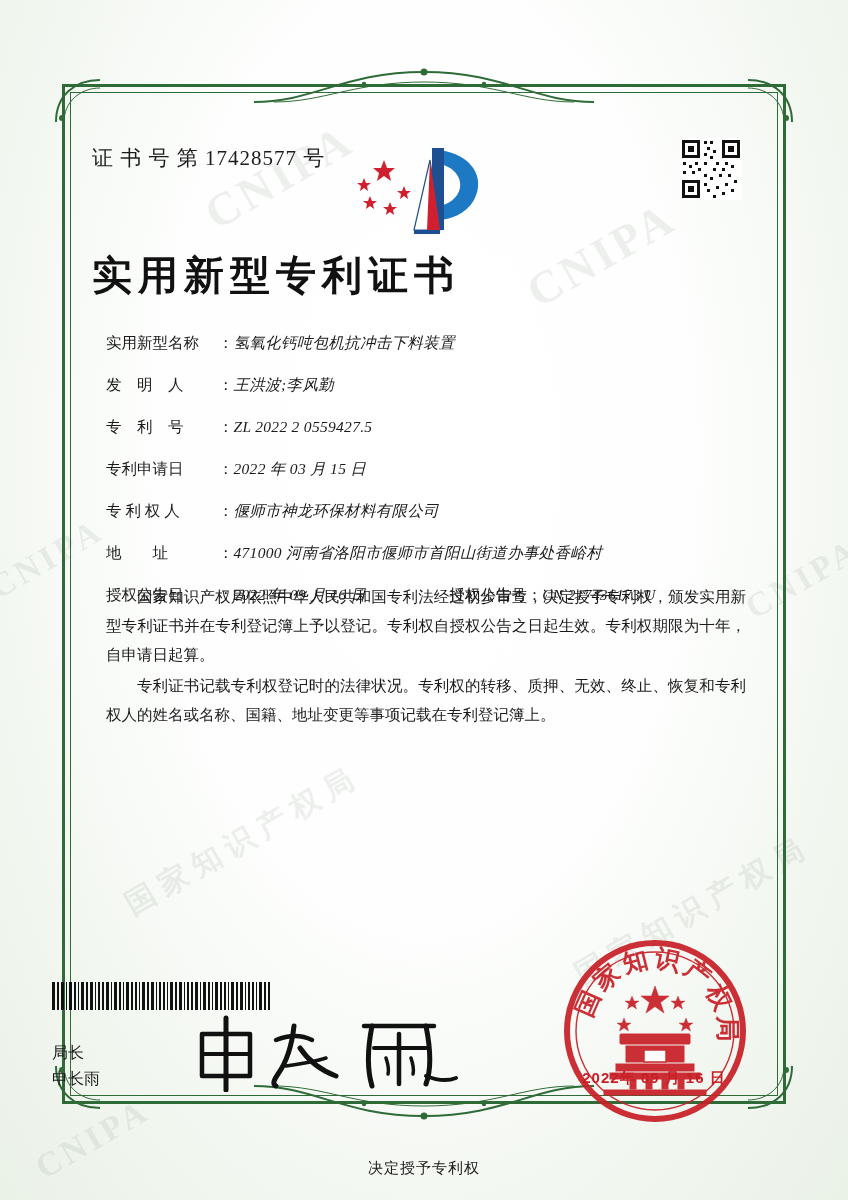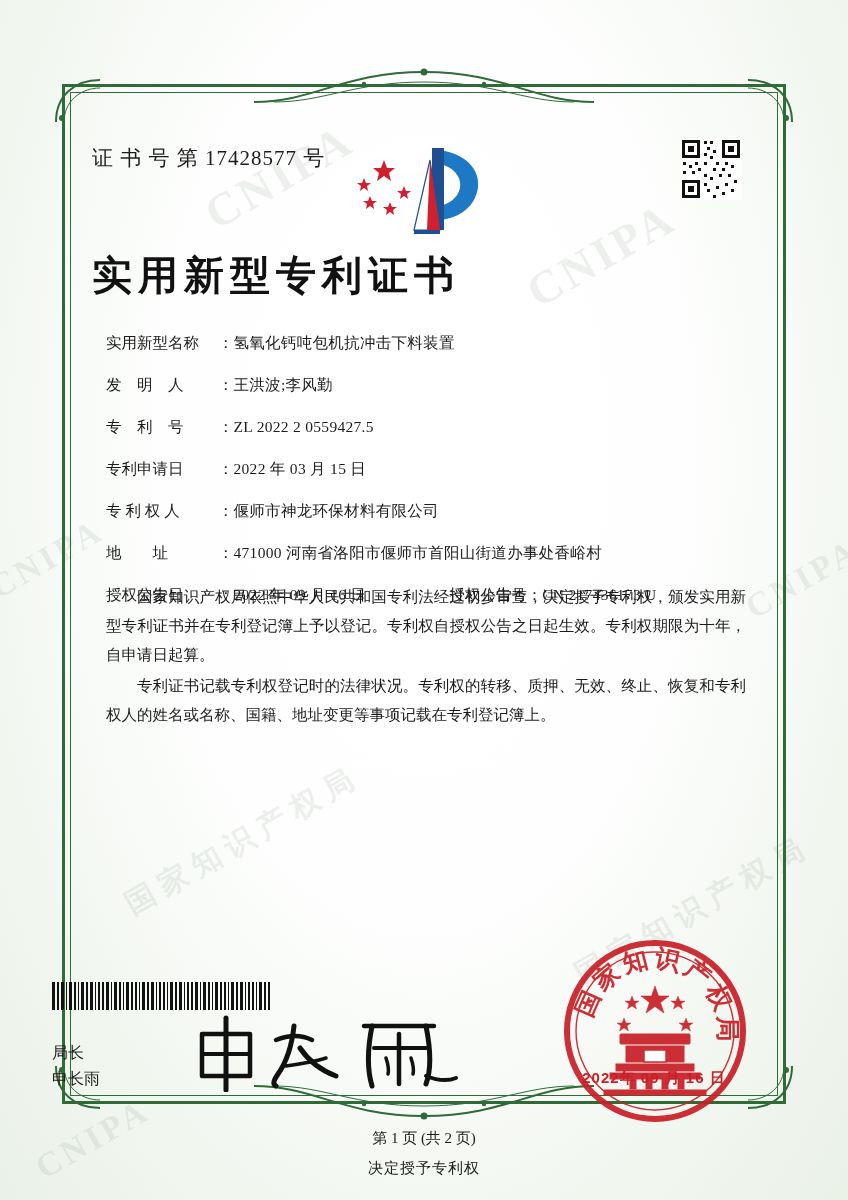--- a/index.html
+++ b/index.html
@@ -85,21 +85,21 @@
     font-size:15.5px;line-height:1;
   }
   .frow{display:flex;align-items:baseline;margin-bottom:26.5px;}
   .flabel{
     width:112px;flex:0 0 112px;
     letter-spacing:0px;
     color:#1b1b1b;
     white-space:pre;
   }
   .fcolon{flex:0 0 10px;}
-  .fvalue{flex:1 1 auto;color:#1b1b1b;letter-spacing:0.3px;}
+  .fvalue{flex:1 1 auto;color:#1b1b1b;letter-spacing:0.3px;font-style:italic;}
   .frow.pair .fvalue{flex:0 0 auto;}
   .second-label{margin-left:74px;padding-left:9px;}
   .para{
     position:absolute;left:14px;right:10px;top:462px;
     font-size:15.5px;line-height:29px;text-align:justify;
     color:#1b1b1b;
   }
   .para p{margin:0 0 2px 0;text-indent:2em;}
   
   .barcode{
@@ -423,16 +423,15 @@
 
       <path id="sealArc" d="M 97,97 m -64,0 a 64,64 0 1,1 128,0" fill="none"></path>
       <text font-family="'Liberation Serif',serif" font-size="25" font-weight="700" fill="#c81f26" letter-spacing="4">
         <textPath href="#sealArc" startOffset="6%">国家知识产权局</textPath>
       </text>
     </g>
   </svg>
 
   <div class="seal-date">2022年 09 月 16 日</div>
 
-  <div class="pageno">第 1 页 (共 2 页)</div>
   <div class="footnote">决定授予专利权</div>
 
 </div>
 
 </body></html>

